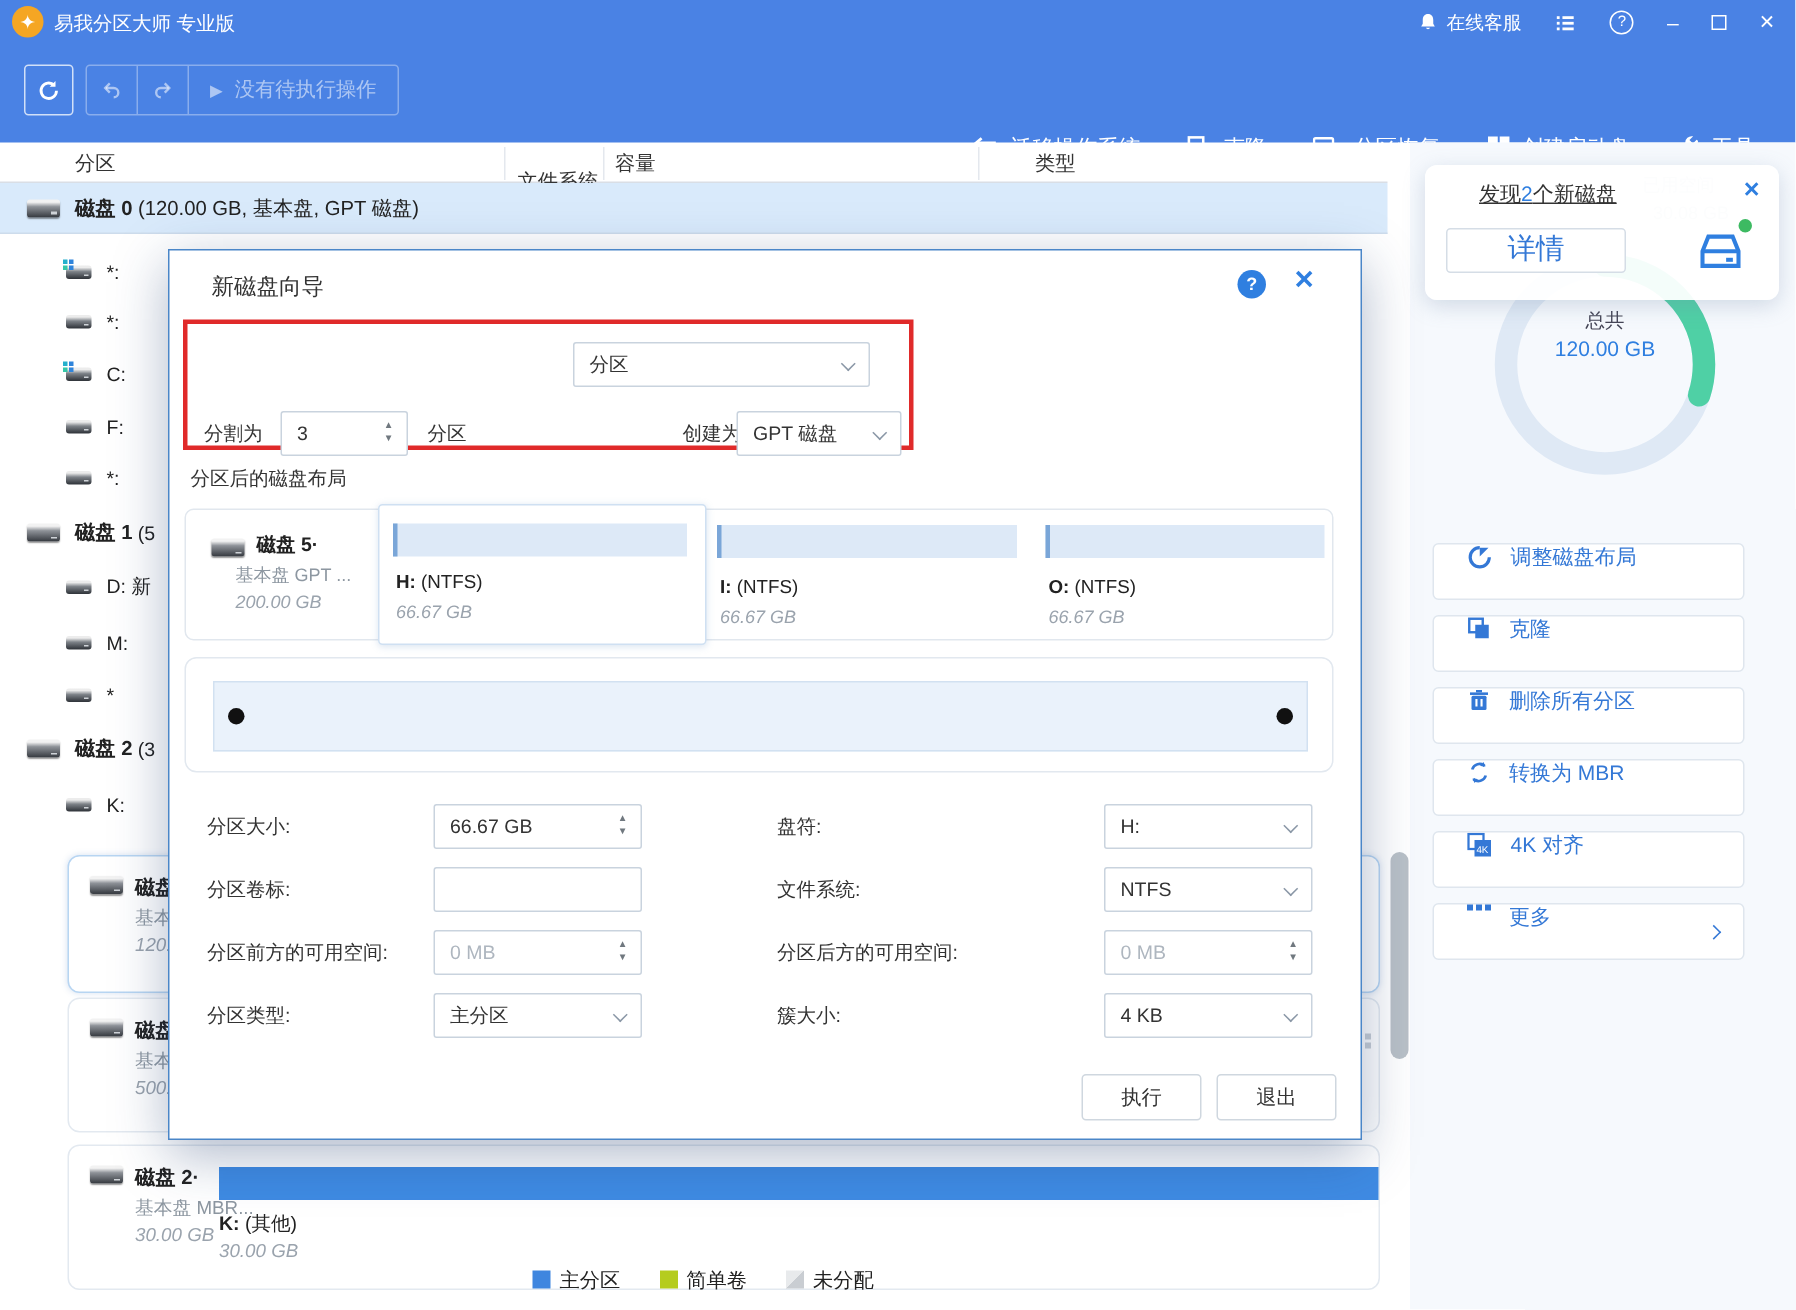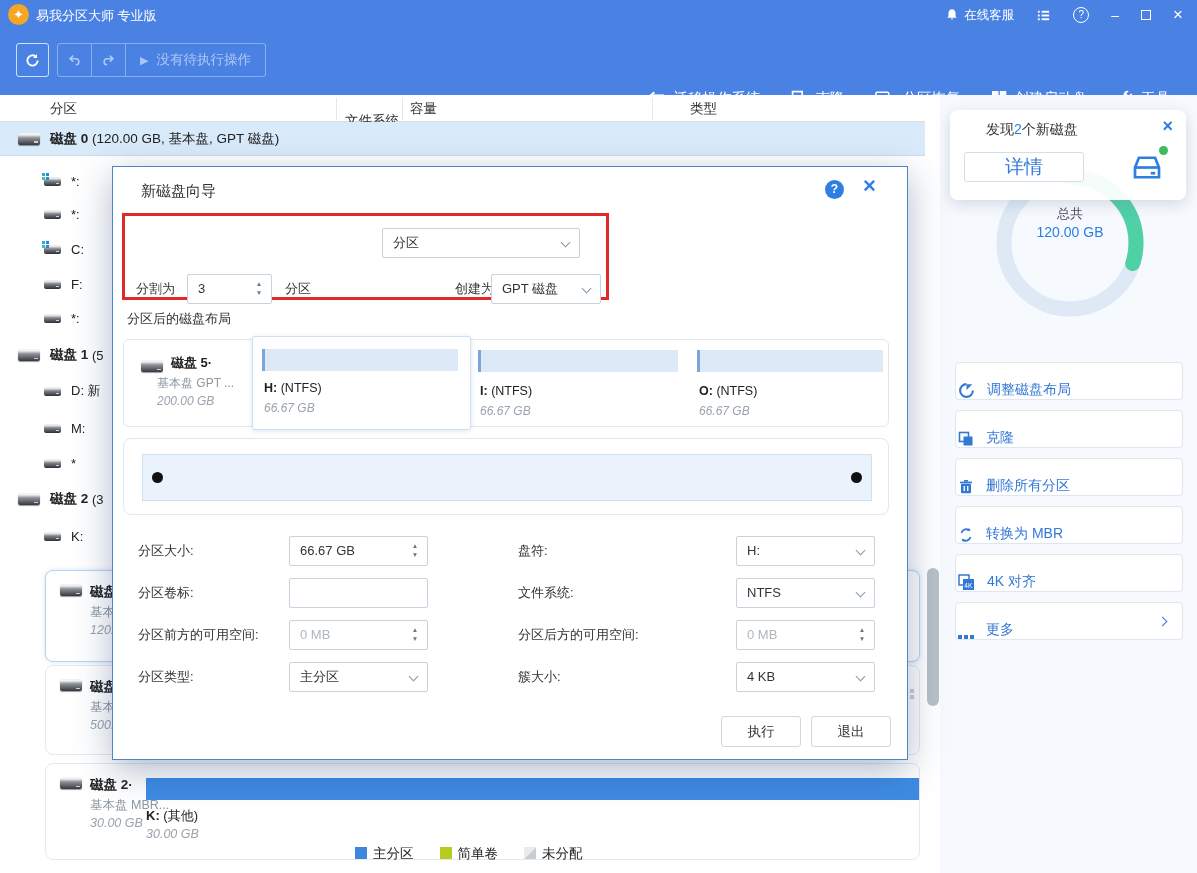--- a/index.html
+++ b/index.html
@@ -87,29 +87,29 @@
   .handle { position:absolute; top:18px; width:11px; height:11px; border-radius:50%; background:#111; }
 
   .dlg-btn { position:absolute; width:80px; height:31px; border:1px solid #cfd7df; border-radius:3px; background:#fff;
              font-size:13.5px; color:#333; text-align:center; line-height:29px; }
 
   
   .rpanel { left:940px; top:95px; width:257px; height:778px; background:#f6f9fd; }
   .ghost { position:absolute; color:#ccd4dd; font-size:12px; z-index:1; }
   .notif { position:absolute; left:10px; top:15px; width:236px; height:90px; background:rgba(255,255,255,.94);
            border-radius:8px; box-shadow:0 4px 14px rgba(110,135,170,.28); z-index:2; }
-  .notif .ttl { position:absolute; left:36px; top:11px; font-size:14px; color:#333; }
+  .notif .ttl { position:absolute; left:36px; top:11px; font-size:14px; color:#333;text-decoration:underline; }
   .notif .ttl .cnt { color:#2f7fe0; }
   .notif .x { position:absolute; right:13px; top:6px; color:#2f7fe0; font-size:18px; font-weight:bold; }
   .notif .det { position:absolute; left:14px; top:42px; width:120px; height:30px; border:1px solid #d5dde6; border-radius:3px;
                 color:#3478d6; font-size:19px; text-align:center; line-height:28px; background:#fff; }
   .greendot { position:absolute; width:9px; height:9px; border-radius:50%; background:#3dba62; }
   .donut-lbl { position:absolute; text-align:center; width:120px; }
-  .pbtn { position:absolute; left:15px; width:228px; height:38px; background:#fff; border:1px solid #dfe6ee; border-radius:4px;
-          color:#3478d6; display:flex; align-items:flex-end; gap:12px; padding-left:2px; font-size:14px; }
+  .pbtn { position:absolute; left:15px; width:208px; height:38px; background:#fff; border:1px solid #dfe6ee; border-radius:4px;
+          color:#3478d6; display:flex; align-items:flex-start; gap:12px; padding-left:22px; font-size:14px; }
   .pbtn .chev { border-color:#3478d6; transform:rotate(-45deg); position:absolute; right:16px; top:15px; }
   .sq3 { display:flex; gap:2px; }
   .sq3 i { width:4px; height:4px; background:#3478d6; display:inline-block; }
 
   svg { display:block; }
 </style>
 </head>
 <body>
 
 <div id="app">

